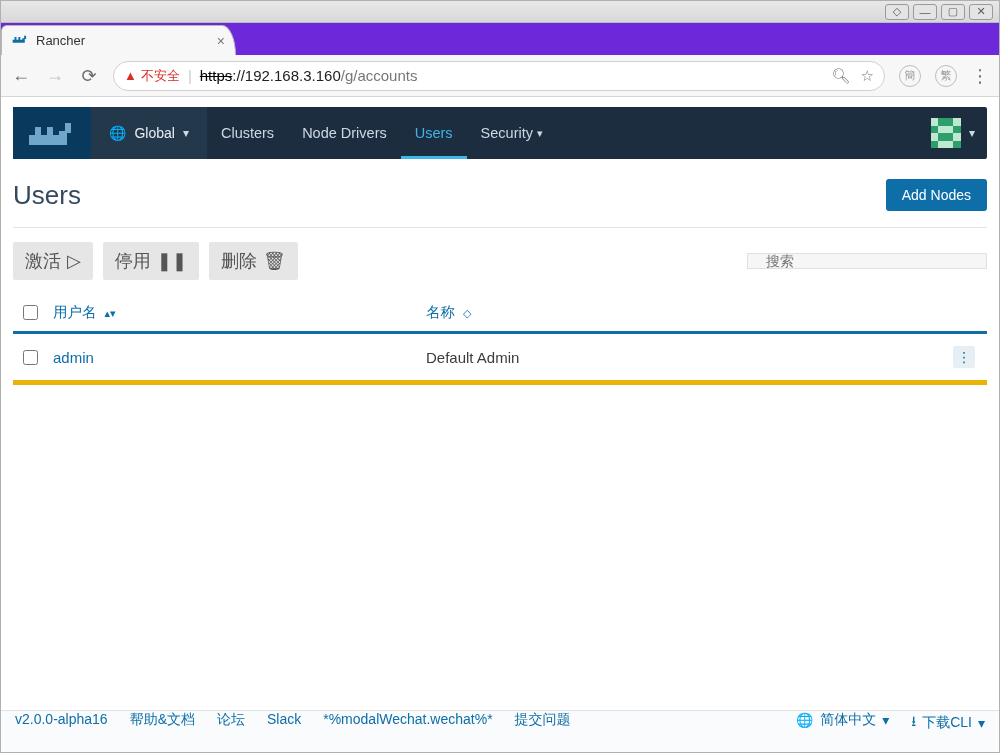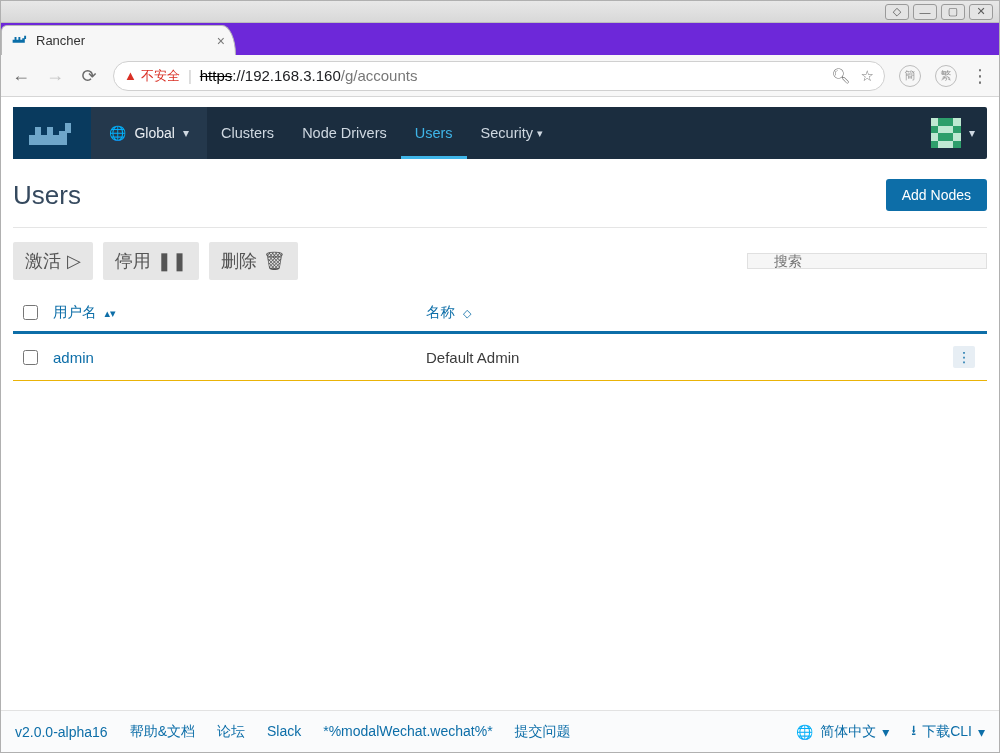--- a/index.html
+++ b/index.html
@@ -48,32 +48,32 @@
   
   .pagehead{display:flex;align-items:center;justify-content:space-between;margin:20px 0 16px;}
   .pagehead h1{font-size:26px;font-weight:400;color:#35495e;margin:0;}
   .btn-primary{background:#0d6ea8;color:#fff;border:none;padding:8px 16px;border-radius:3px;font-size:14px;}
   .hr{border-bottom:1px solid #e5e5e5;margin-bottom:14px;}
   
   .toolbar{display:flex;align-items:center;gap:10px;margin-bottom:14px;}
   .btn-gray{background:#e6e6e6;border:none;color:#555;padding:7px 12px;border-radius:2px;font-size:18px;display:flex;align-items:center;gap:6px;}
   .toolbar .spacer{flex:1;}
   .search{width:240px;}
-  .search input{width:100%;height:16px;border:1px solid #e0e0e0;background:#f6f6f6;padding:0 26px;font-size:14px;color:#555;}
+  .search input{width:100%;height:16px;border:1px solid #e0e0e0;background:#f6f6f6;padding:0 18px;font-size:14px;color:#555;}
   
   table{width:100%;border-collapse:collapse;}
   thead th{text-align:left;font-weight:400;color:#0d6ea8;font-size:14.5px;padding:8px 6px;border-bottom:3px solid #0d6ea8;}
   thead th .sort{color:#0d6ea8;font-size:11px;margin-left:4px;}
   thead th.chk,tbody td.chk{width:34px;}
-  tbody td{padding:12px 6px;border-bottom:1px solid #eab308;font-size:15px;color:#3c3c3c;}
+  tbody td{padding:12px 6px;border-bottom:5px solid #eab308;font-size:15px;color:#3c3c3c;}
   tbody td a{color:#0d6ea8;text-decoration:none;}
   .rowmenu{width:22px;height:22px;background:#e7eef4;display:flex;align-items:center;justify-content:center;color:#0d6ea8;font-size:14px;border-radius:2px;}
   input[type=checkbox]{width:15px;height:15px;}
   
-  .footer{height:42px;border-top:1px solid #e2e2e2;background:#fafbfc;display:flex;align-items:center;padding:0 14px;gap:22px;font-size:14px;}
+  .footer{height:42px;border-top:1px solid #e2e2e2;background:#fafbfc;display:flex;align-items:flex-start;padding:0 14px;gap:22px;font-size:14px;}
   .footer a{color:#0d6ea8;text-decoration:none;}
   .footer .spacer{flex:1;}
   .footer .lang,.footer .dl{color:#0d6ea8;display:flex;align-items:center;gap:6px;}
 </style>
 </head>
 <body>
 
 <div class="window">
 
   <div class="titlebar">

